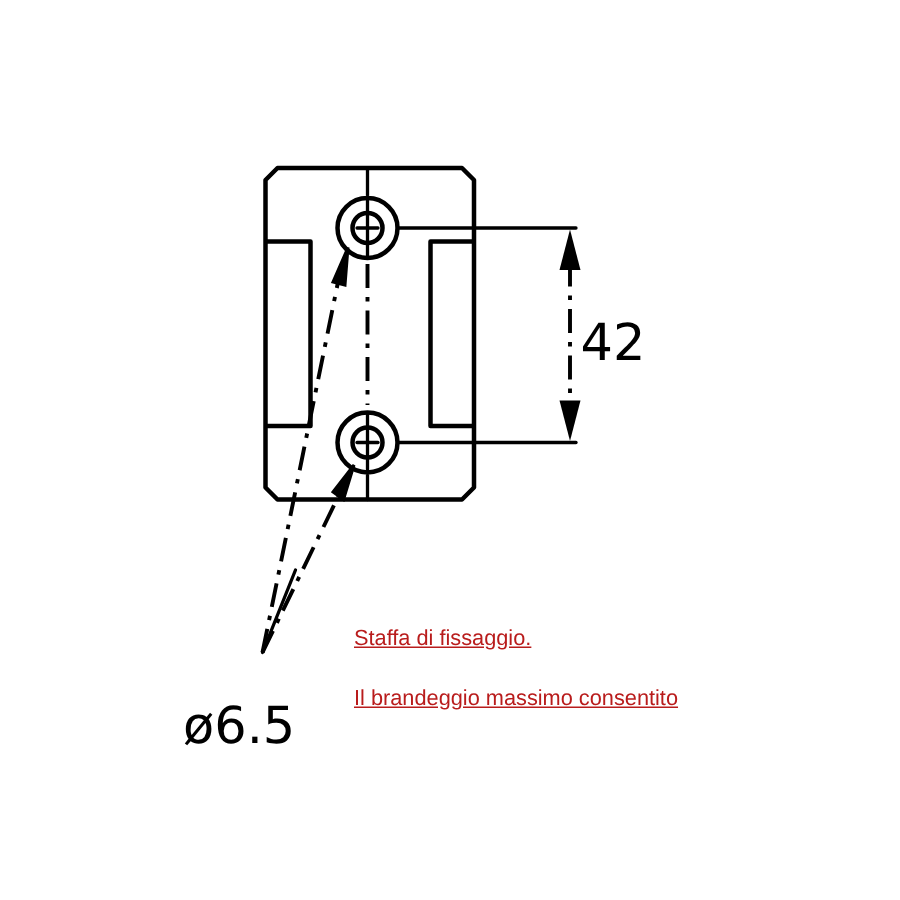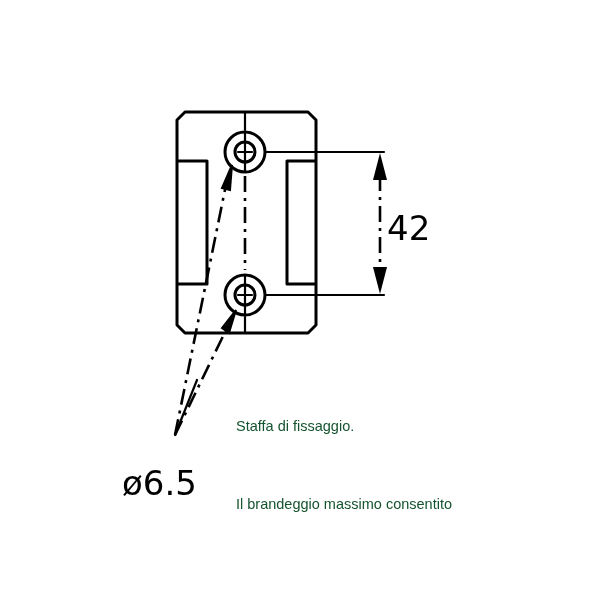--- a/index.html
+++ b/index.html
@@ -8,24 +8,24 @@
     .stroke { fill: none; stroke: #000; stroke-width: 3; stroke-linejoin: round; stroke-linecap: round; }
     .thin { fill: none; stroke: #000; stroke-width: 2.2; stroke-linecap: round; }
     .dash { fill: none; stroke: #000; stroke-width: 2.6; stroke-dasharray: 16 6 3 6; stroke-linecap: butt; }
     .dim-text {
       font-family: "DejaVu Sans", sans-serif;
       font-size: 34px; font-weight: normal; fill: #000;
     }
     .note {
       position: absolute;
       font-family: "Liberation Sans", sans-serif;
-      font-size: 14.5px; color: #14532d; line-height: 19px; white-space: nowrap;
+      font-size: 14.5px; color: #b91c1c; line-height: 19px; white-space: nowrap; text-decoration: underline;
     }
     #note-title { left: 236px; top: 417px; }
-    #note-body { left: 236px; top: 457px; margin-top: 38px; }
+    #note-body { left: 236px; top: 457px; }
   </style>
 </head>
 <body>
 
 <svg id="drawing" viewBox="0 0 600 600" xmlns="http://www.w3.org/2000/svg">
 
   <path class="stroke" d="M185,112 L308,112 L316,120 L316,325 L308,333 L185,333 L177,325 L177,120 Z"></path>
 
   <path class="stroke" d="M178,161 L207,161 L207,284 L178,284"></path>
 

